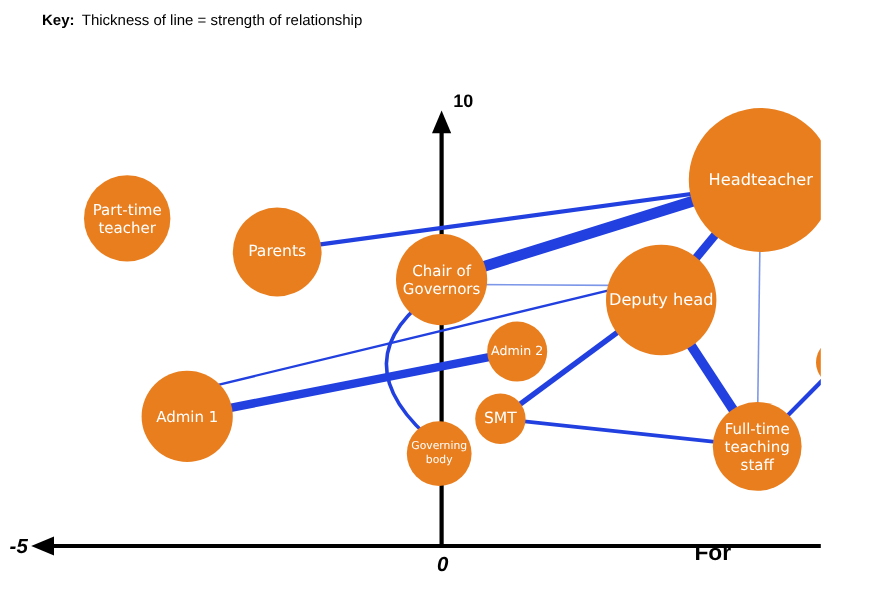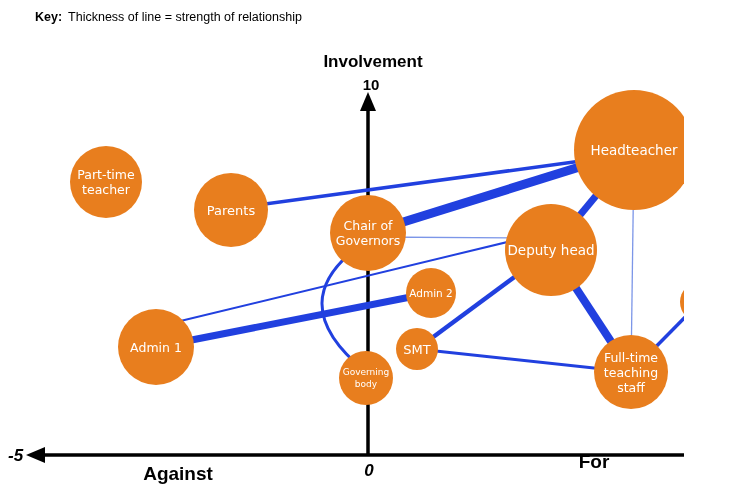--- a/index.html
+++ b/index.html
@@ -66,22 +66,20 @@
         <text text-anchor="middle" fill="#FFFFFF" font-size="12.5"><tspan x="156" y="347" dominant-baseline="central">Admin 1</tspan></text>
         <circle cx="417" cy="349" r="21" fill="#E87E1E"></circle>
         <text text-anchor="middle" fill="#FFFFFF" font-size="13"><tspan x="417" y="349" dominant-baseline="central">SMT</tspan></text>
         <circle cx="366" cy="378" r="27" fill="#E87E1E"></circle>
         <text text-anchor="middle" fill="#FFFFFF" font-size="9"><tspan x="366" y="372.25" dominant-baseline="central">Governing</tspan><tspan x="366" y="383.75" dominant-baseline="central">body</tspan></text>
         <circle cx="631" cy="372" r="37" fill="#E87E1E"></circle>
         <text text-anchor="middle" fill="#FFFFFF" font-size="12.5"><tspan x="631" y="357" dominant-baseline="central">Full-time</tspan><tspan x="631" y="372" dominant-baseline="central">teaching</tspan><tspan x="631" y="387" dominant-baseline="central">staff</tspan></text>
       </g>
   </svg>
 
-  <div class="axis-label y-title centered" style="left:373px;top:52px;">Involvement</div>
-  <div class="axis-label y-max centered" style="left:371px;top:76px;">10</div>
+  <div class="axis-label y-max centered" style="left:386px;top:76px;">10</div>
 
   <div class="axis-label x-end" style="left:8px;top:446px;">-5</div>
-  <div class="axis-label x-word centered" style="left:178px;top:463px;">Against</div>
   <div class="axis-label x-zero centered" style="left:369px;top:461px;">0</div>
   <div class="axis-label x-word centered" style="left:594px;top:451px;">For</div>
   <div class="axis-label x-end centered" style="left:723px;top:441px;">+</div>
   <div class="axis-label x-end centered" style="left:723px;top:463px;">5</div>
 </div>
 
 </body></html>

